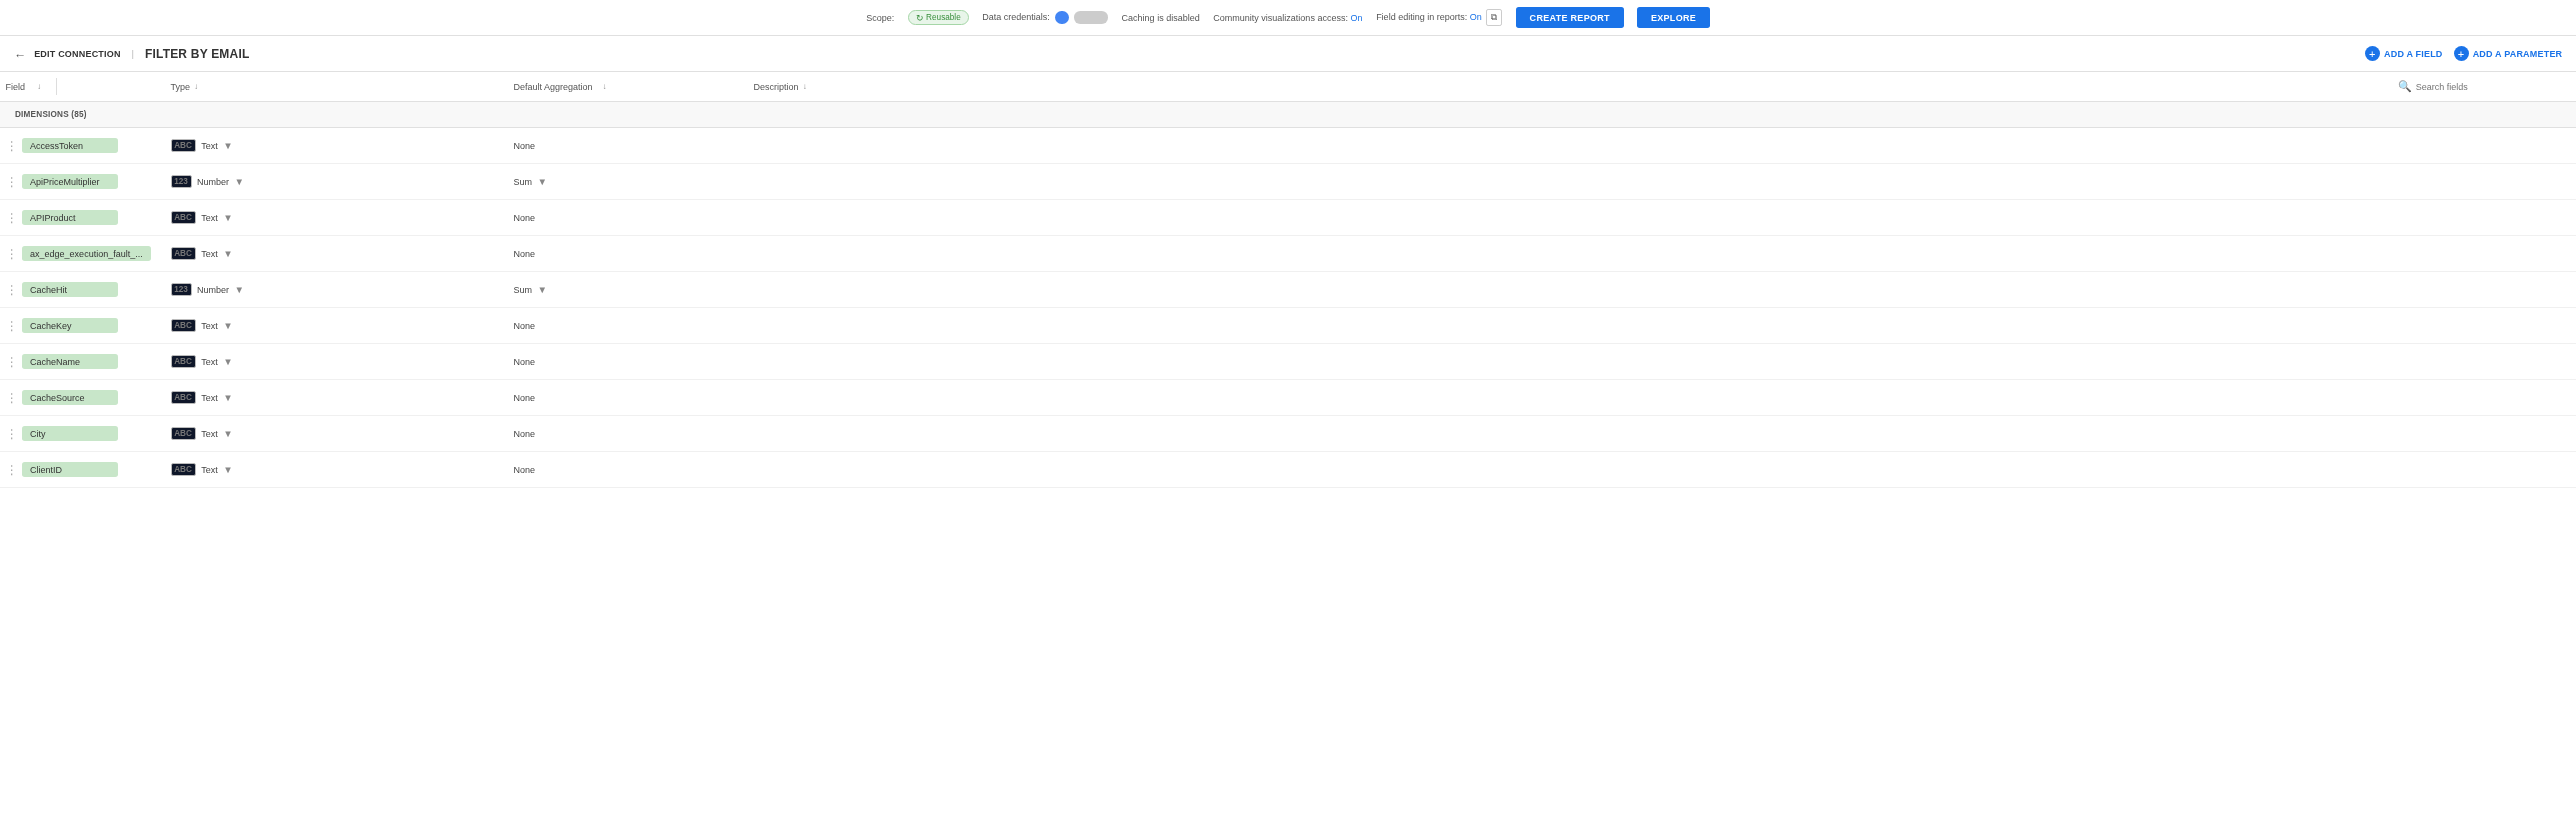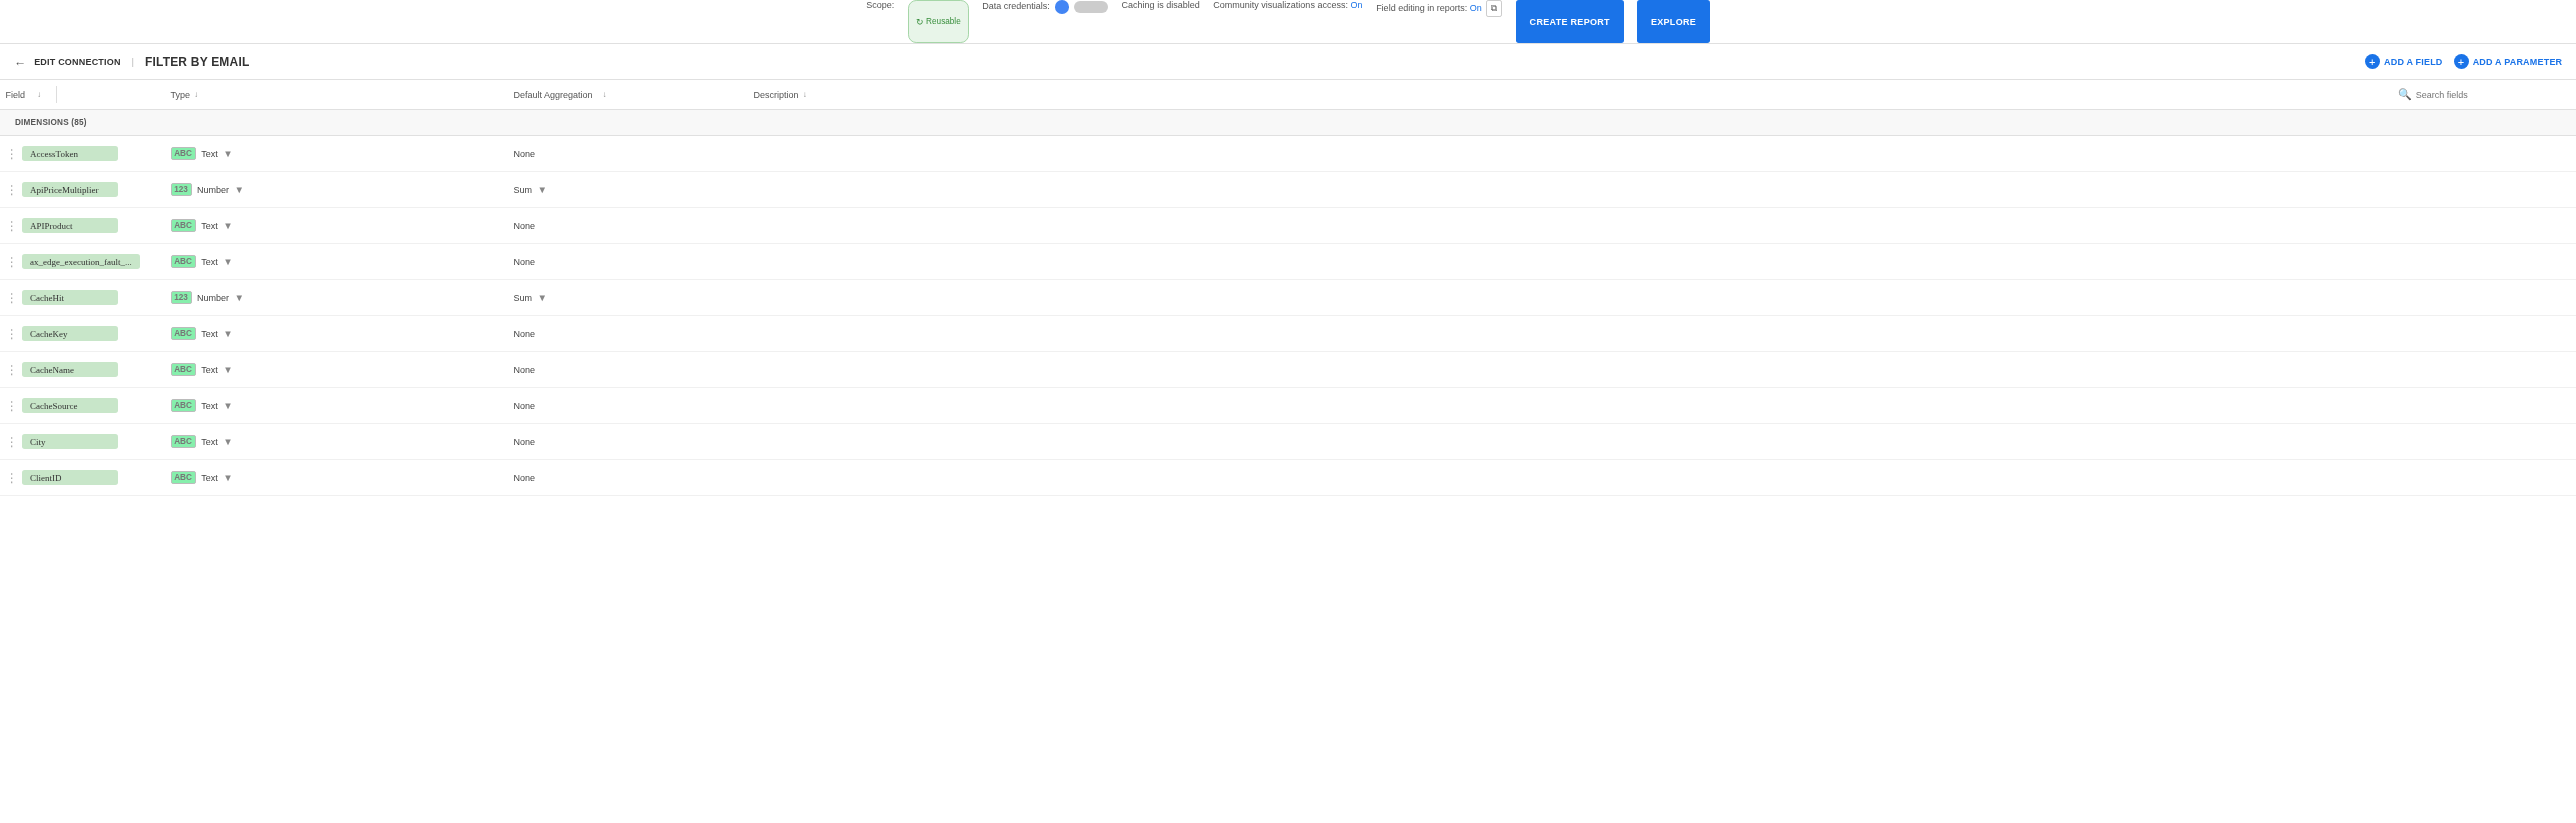--- a/index.html
+++ b/index.html
@@ -1,22 +1,23 @@
 <!DOCTYPE html>
 <html style="font-size:11px"><head>
   <meta charset="utf-8">
   <style>
     * { box-sizing: border-box; margin: 0; padding: 0; }
     body { font-family: 'Google Sans', Arial, sans-serif; font-size: 9.6px; color: #333; background: #fff; }
 
     
     .top-bar {
       display: flex;
+      align-items: center;
       justify-content: center;
-      height: 44px;
+      height: 36px;
       border-bottom: 0.7px solid #e0e0e0;
       gap: 13.7px;
       padding: 0 26px;
       background: #fff;
     }
     .scope-label { font-size: 9px; color: #555; }
     .reusable-badge {
       display: inline-flex;
       align-items: center;
       gap: 2.7px;
@@ -196,25 +197,24 @@
     .field-name {
       display: inline-flex;
       align-items: center;
       background: #c8e6c9;
       border-radius: 2.7px;
       padding: 2.7px 8.2px;
       font-size: 9px;
       color: #333;
       font-weight: 400;
       min-width: 96px;
-      font-family: Liberation Serif, serif;
     }
     .more-icon { color: #aaa; font-size: 12.3px; cursor: pointer; }
     .type-cell { width: 343px; min-width: 343px; display: flex; align-items: center; gap: 5.5px; }
-    .type-icon { font-size: 8.2px; color: #777; font-weight: 600; border: 0.7px solid #bbb; border-radius: 2.1px; padding: 0.7px 2.7px; background: #86efac; }
+    .type-icon { font-size: 8.2px; color: #777; font-weight: 600; border: 0.7px solid #bbb; border-radius: 2.1px; padding: 0.7px 2.7px; background: #0f172a; }
     .type-text { font-size: 9px; color: #444; }
     .dropdown-arrow { color: #888; font-size: 9.6px; cursor: pointer; }
     .agg-cell { width: 240px; min-width: 240px; display: flex; align-items: center; gap: 5.5px; }
     .agg-text { font-size: 9px; color: #444; }
     .desc-cell { flex: 1; font-size: 9px; color: #999; }
   </style>
 </head>
 <body>
 
 <div class="top-bar">

